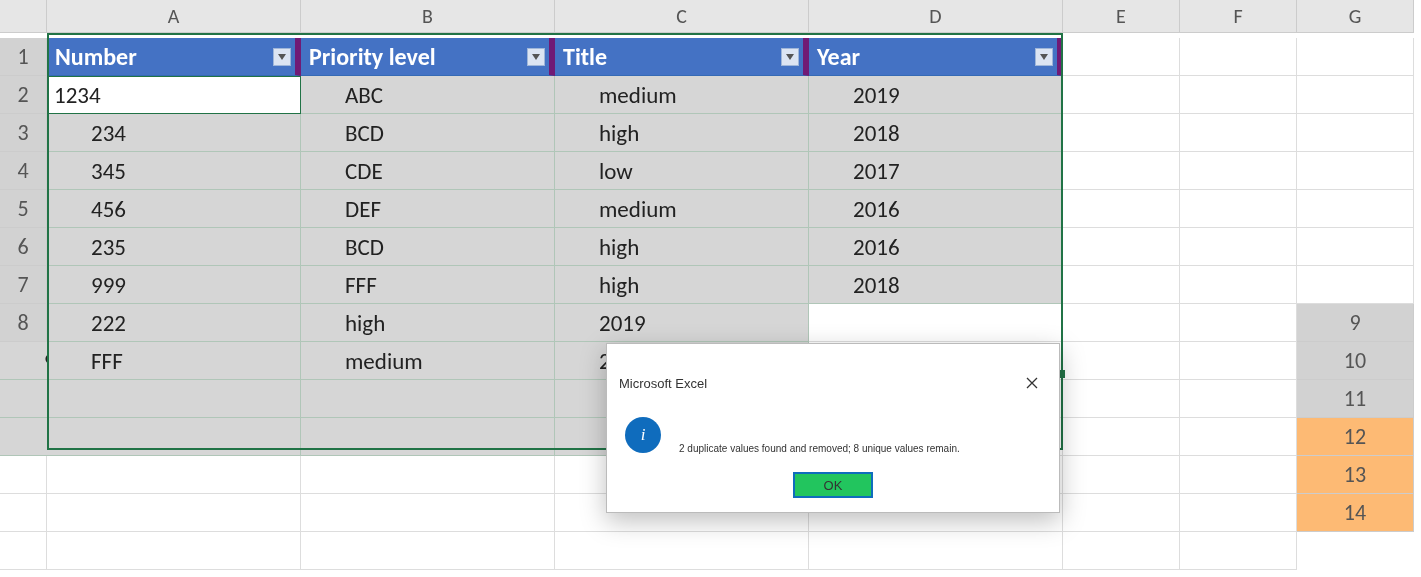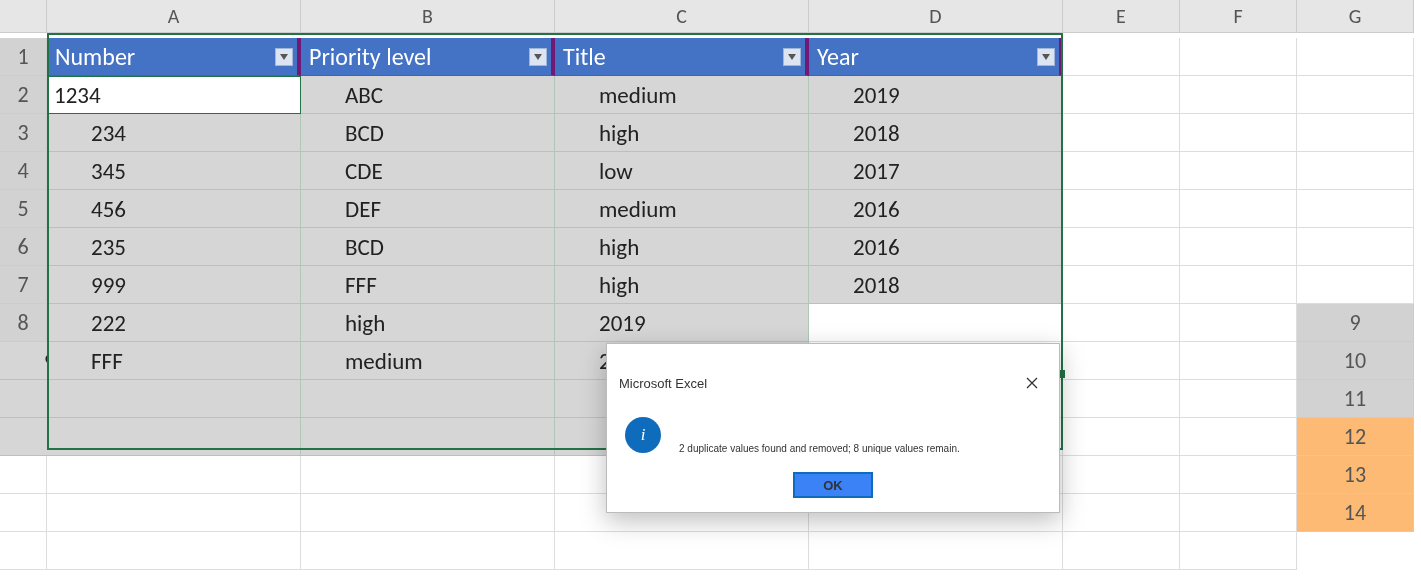--- a/index.html
+++ b/index.html
@@ -55,24 +55,24 @@
       display: flex;
       align-items: center;
       padding: 0 6px;
       font-size: 23px;
       color: #222;
       background: #fff;
     }
     .table-header-cell {
       background: #4472c4;
       color: #fff;
-      font-weight: normal;
+      font-weight: bold;
       font-size: 24px;
       padding: 0 8px;
-      border-right: 4px solid #701a75;
+      border-right: 6px solid #701a75;
       border-bottom: 1px solid #356ab5;
       position: relative;
     }
     .filter-btn {
       position: absolute;
       right: 4px;
       top: 50%;
       transform: translateY(-50%);
       width: 18px;
       height: 18px;
@@ -152,25 +152,24 @@
     }
     .dialog-footer {
       display: flex;
       justify-content: center;
       padding: 10px 0 14px 0;
     }
     .ok-btn {
       width: 80px;
       height: 26px;
       border: 2px solid #0f6cbd;
-      background: #3b82f6;
+      background: #22c55e;
       font-size: 13px;
       color: #333;
       cursor: pointer;
-      font-weight: bold;
     }
     .expand-handle {
       position: absolute;
       width: 8px;
       height: 8px;
       background: #217346;
     }
   </style>
 </head>
 <body>

